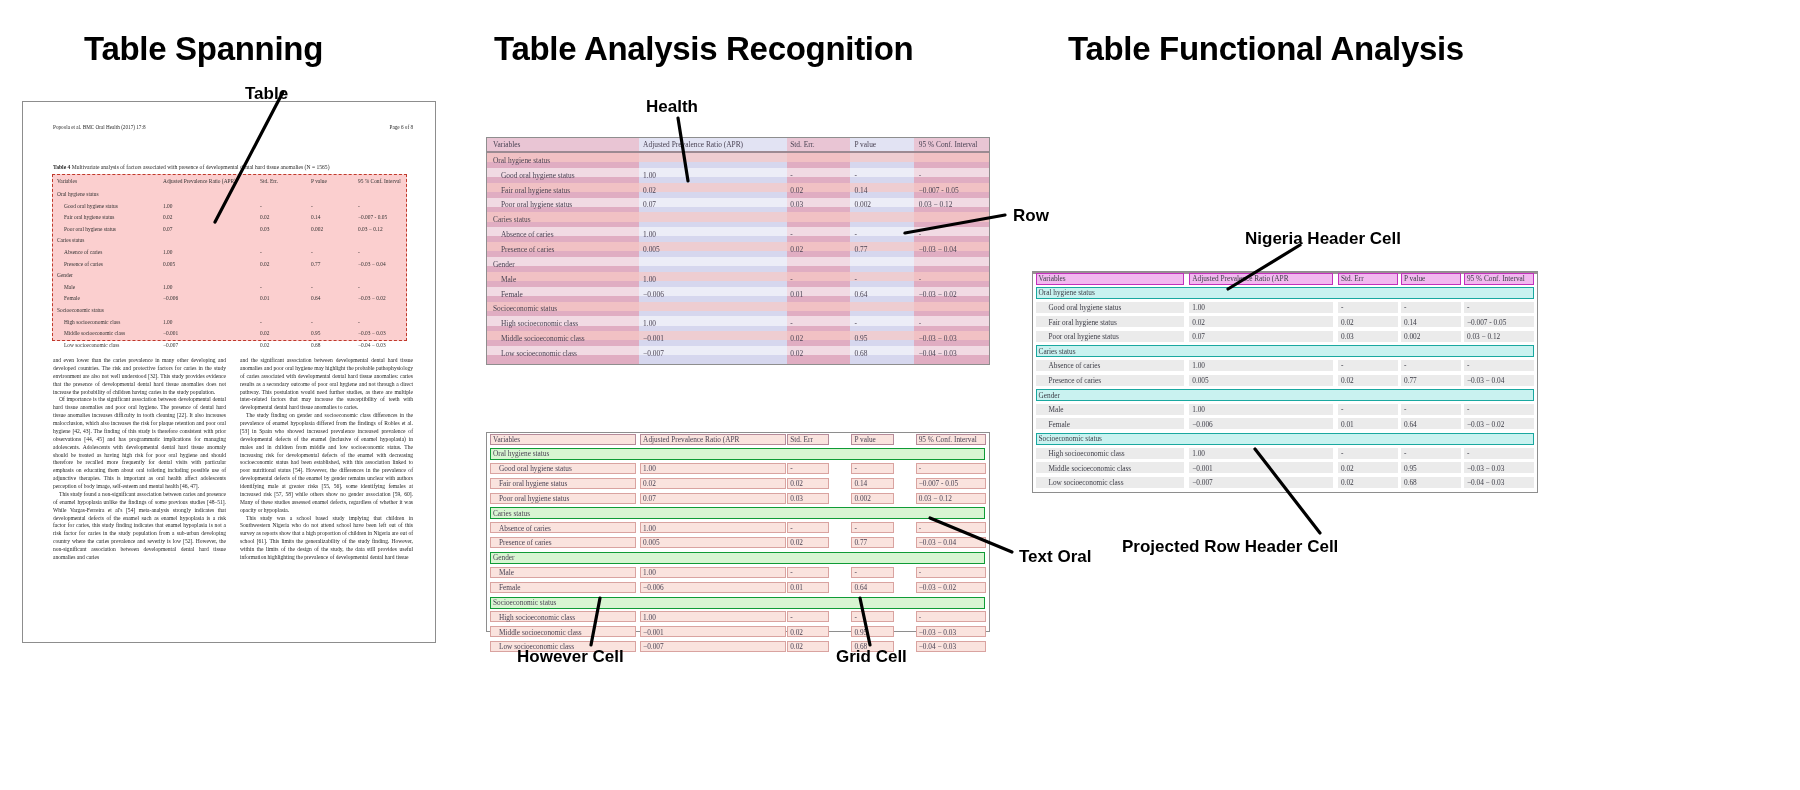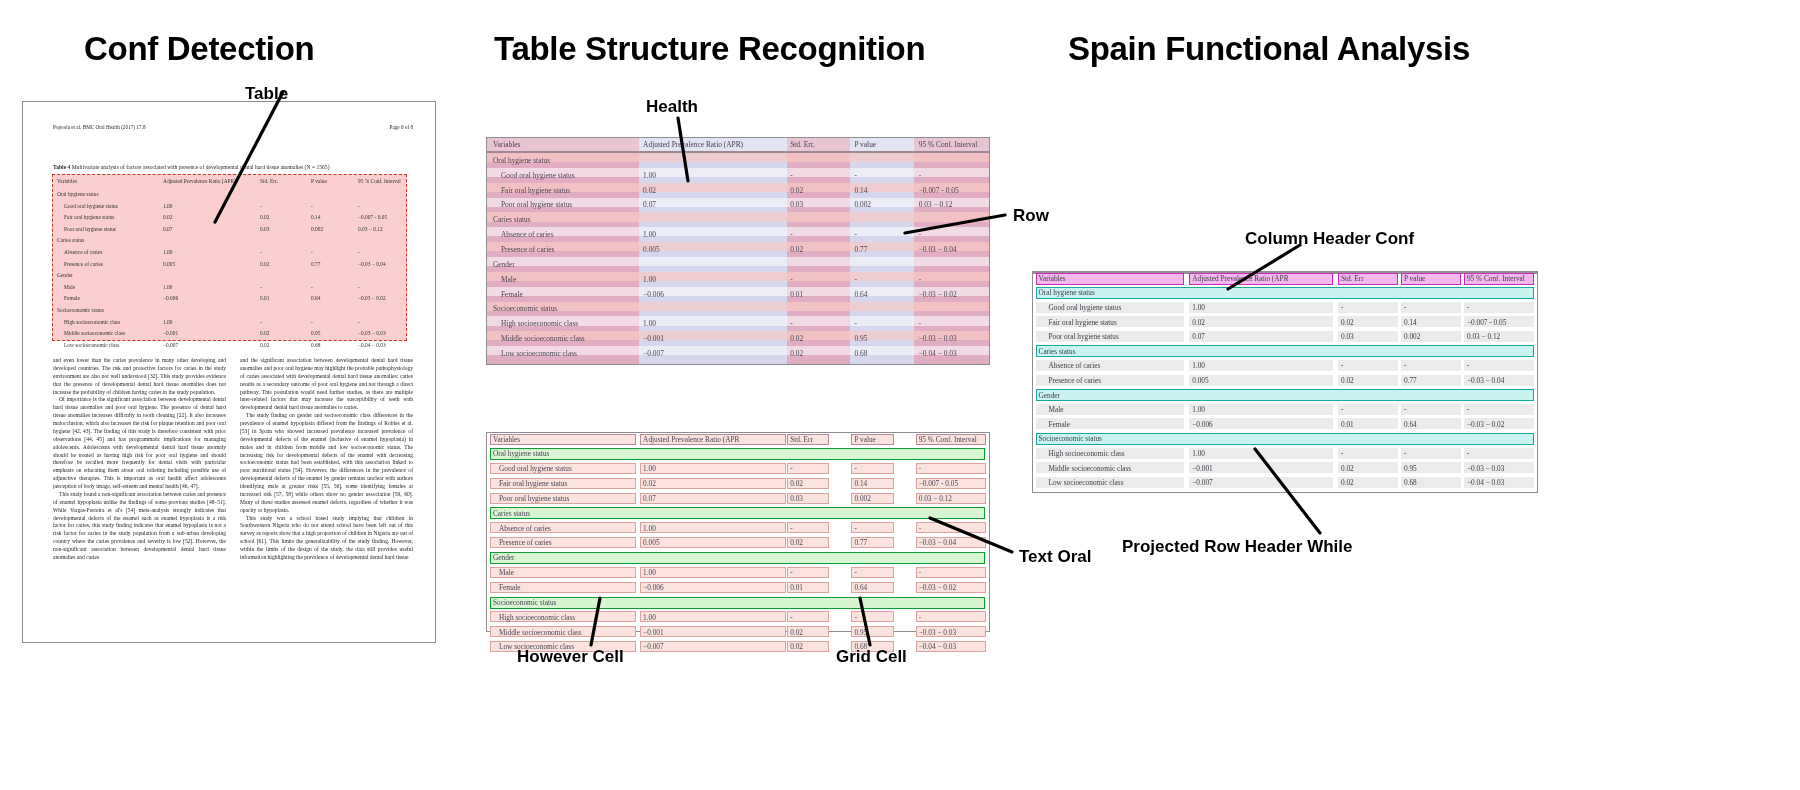--- a/index.html
+++ b/index.html
@@ -79,23 +79,23 @@
   #tblC .prhcell{position:absolute;left:0.5%;right:0.6%;height:12px;box-sizing:border-box;
                  background:#c9f2f0;border:1.2px solid #19a8a0;}
   #tblC .dcell{position:absolute;height:11px;background:#ebebeb;}
   #tblC .txt{position:absolute;font-size:7.3px;color:#3c3c46;
              font-family:"Liberation Serif", serif;white-space:nowrap;}
   #tblC .hdrrule{position:absolute;left:0;right:0;height:1.6px;background:#9b8e93;}
 </style>
 </head>
 <body>
 
-<div class="panel-title" style="left:84px;top:30px;">Conf Detection</div>
-<div class="panel-title" style="left:494px;top:30px;">Table Structure Recognition</div>
-<div class="panel-title" style="left:1068px;top:30px;">Spain Functional Analysis</div>
+<div class="panel-title" style="left:84px;top:30px;">Table Spanning</div>
+<div class="panel-title" style="left:494px;top:30px;">Table Analysis Recognition</div>
+<div class="panel-title" style="left:1068px;top:30px;">Table Functional Analysis</div>
 
 <div id="paper">
 
   <div class="pg-head">
     <div>Popoola et al. BMC Oral Health  (2017) 17:8</div>
     <div>Page 6 of 8</div>
   </div>
 
   <div class="tbl-cap">
     <b>Table 4</b>
@@ -755,22 +755,22 @@
       <div class="txt" style="left: calc(85.5% + 3px); top: 206.2px;">−0.04 − 0.03</div>
     </div>
 </div>
 
 <div class="ann" style="left:245px;top:84px;">Table</div>
 <div class="ann" style="left:646px;top:97px;">Health</div>
 <div class="ann" style="left:1013px;top:206px;">Row</div>
 <div class="ann" style="left:517px;top:647px;">However Cell</div>
 <div class="ann" style="left:836px;top:647px;">Grid Cell</div>
 <div class="ann" style="left:1019px;top:547px;">Text Oral</div>
-<div class="ann" style="left:1245px;top:229px;">Column Header Conf</div>
-<div class="ann" style="left:1122px;top:537px;">Projected Row Header While</div>
+<div class="ann" style="left:1245px;top:229px;">Nigeria Header Cell</div>
+<div class="ann" style="left:1122px;top:537px;">Projected Row Header Cell</div>
 
 <svg class="leader">
   <g stroke="#000" stroke-width="3.2" fill="none" stroke-linecap="round">
     <line x1="283" y1="92" x2="215" y2="222"></line>
     <line x1="678" y1="118" x2="688" y2="181"></line>
     <line x1="1005" y1="215" x2="905" y2="233"></line>
     <line x1="591" y1="645" x2="600" y2="598"></line>
     <line x1="870" y1="645" x2="860" y2="598"></line>
     <line x1="1012" y1="552" x2="930" y2="518"></line>
     <line x1="1300" y1="245" x2="1228" y2="289"></line>

